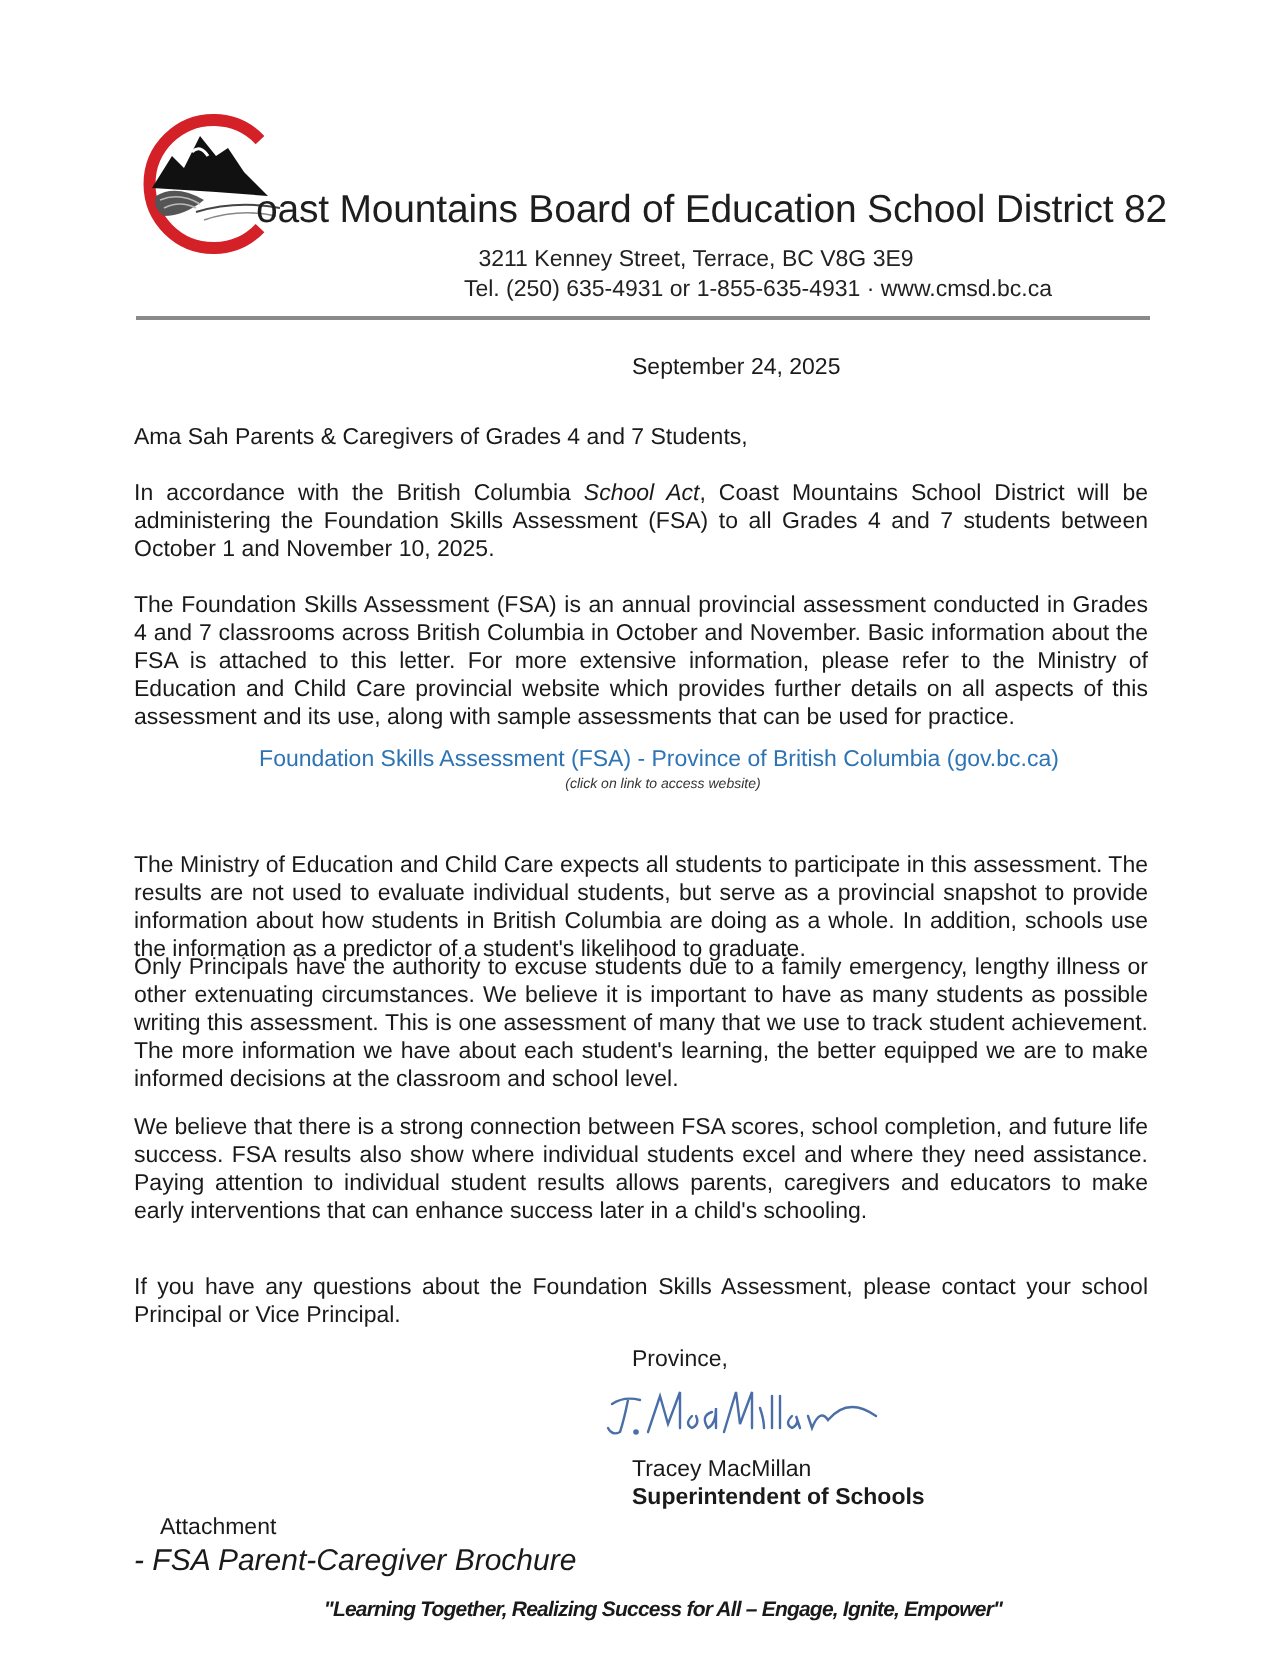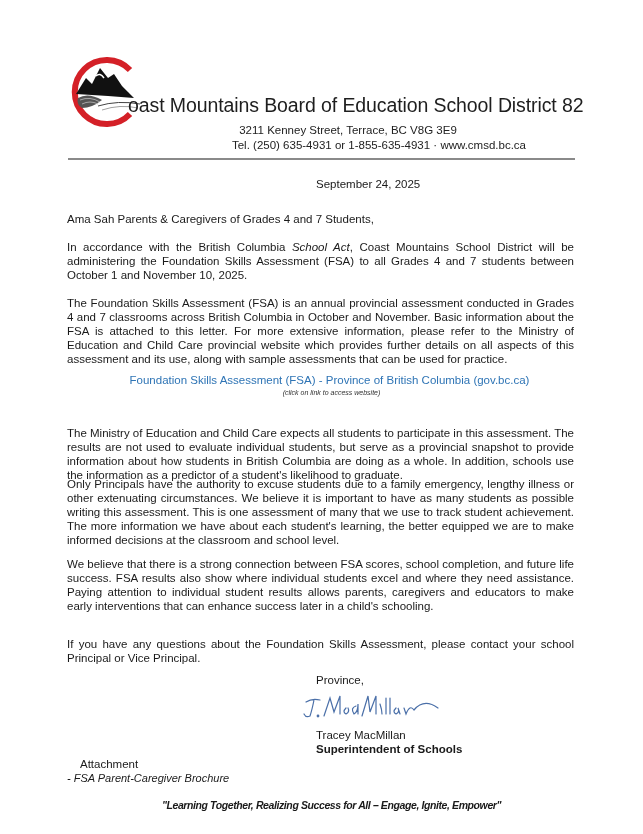--- a/index.html
+++ b/index.html
@@ -21,21 +21,21 @@
     .p3 { top: 411px; margin-top: 15px; }
     .p4 { top: 477px; }
     .p5 { top: 557px; }
     .p6 { top: 637px; }
     .sign { left: 316px; font-size: 11.5px; }
     .sincerely { top: 674px; }
     .signature { left: 302px; top: 690px; width: 140px; height: 34px; }
     .signer-name { top: 729px; }
     .signer-title { top: 743px; font-weight: bold; }
     .attach { left: 80px; top: 758px; font-size: 11.5px; }
-    .attach-item { left: 67px; top: 772px; font-size: 11px; font-style: italic; }
+    .attach-item { left: 67px; top: 772px; font-size: 15px; font-style: italic; }
     .motto { left: 0; width: 643px; top: 799px; text-align: center; font-size: 10.5px; font-weight: bold; font-style: italic; letter-spacing: -0.4px; padding-left: 20px; box-sizing: border-box; }
     em { font-style: italic; }
   </style>
 </head>
 <body>
 
 <div class="abs logo">
   <svg width="72" height="72" viewBox="0 0 72 72">
     <path d="M62 14 A32 32 0 1 0 62 58" fill="none" stroke="#d42027" stroke-width="6"></path>
     <path d="M8 38 L18 22 L24 28 L32 12 L40 22 L46 18 L54 30 L60 36 L66 42 L40 40 Z" fill="#111"></path>

